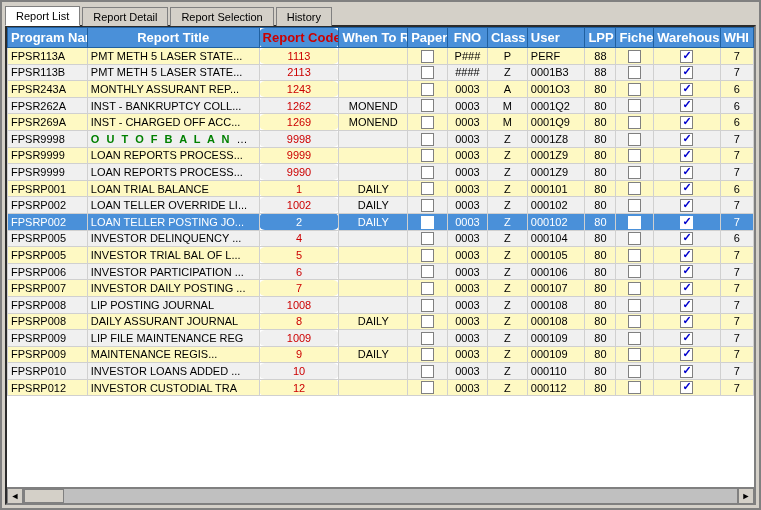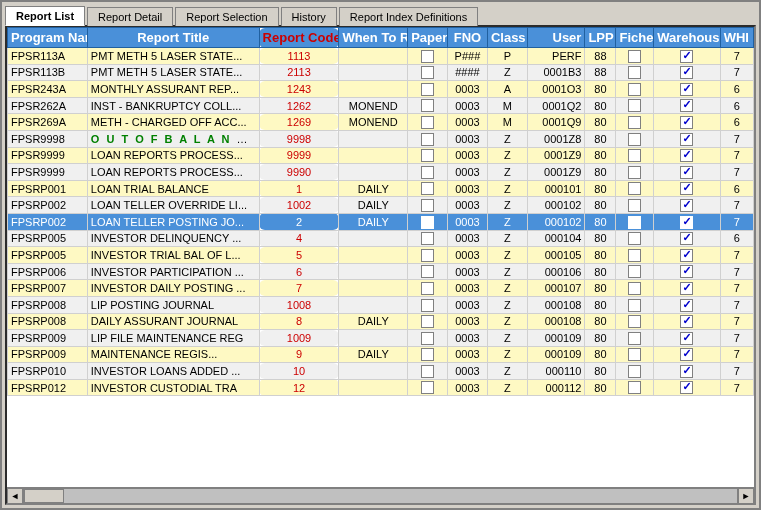--- a/index.html
+++ b/index.html
@@ -33,21 +33,21 @@
       border-bottom: none;
       cursor: pointer;
       font-size: 11px;
       color: #000;
       white-space: nowrap;
       position: relative;
       top: 1px;
     }
     .tab.active {
       background: #ffffff;
-      font-weight: bold;
+      font-weight: normal;
       border-bottom: 1px solid #ffffff;
       z-index: 2;
     }
     .tab:not(.active) {
       background: #d4d0c8;
     }
     .content-area {
       background: #ffffff;
       border: 2px inset #808080;
       flex: 1;
@@ -100,21 +100,21 @@
       overflow: hidden;
       text-overflow: ellipsis;
     }
     .col-program { width: 72px; }
     .col-title { width: 155px; }
     .col-code { width: 72px; color: #cc0000; text-align: center; border-radius: 6px; }
     .col-when { width: 62px; text-align: center; }
     .col-paper { width: 36px; text-align: center; }
     .col-fno { width: 36px; text-align: center; }
     .col-class { width: 36px; text-align: center; }
-    .col-user { width: 52px; text-align: right; margin-left: 44px; }
+    .col-user { width: 52px; text-align: left; margin-left: 44px; }
     .col-lpp { width: 28px; text-align: center; margin-left: 28px; }
     .col-fiche { width: 34px; text-align: center; }
     .col-warehouse { width: 60px; text-align: center; }
     .col-whi { width: 30px; text-align: center; }
 
     .code-red { color: #cc0000; }
     .checkbox-cell {
       display: inline-block;
       width: 13px;
       height: 13px;
@@ -180,21 +180,20 @@
   </style>
 </head>
 <body>
 
 <div class="window">
   <div class="tab-bar">
   <div class="tab active">Report List</div>
       <div class="tab">Report Detail</div>
       <div class="tab">Report Selection</div>
       <div class="tab">History</div>
-      <div class="tab">Report Index Definitions</div>
     </div>
   <div class="content-area">
     <div class="table-container">
       <table>
         <thead>
           <tr>
             <th class="col-program">Program Name</th>
             <th class="col-title">Report Title</th>
             <th class="col-code">Report Code</th>
             <th class="col-when">When To Run</th>
@@ -260,21 +259,21 @@
               <td class="col-fno">0003</td>
               <td class="col-class">M</td>
               <td class="col-user">0001Q2</td>
               <td class="col-lpp">80</td>
               <td class="col-fiche"><span class="checkbox-cell"></span></td>
               <td class="col-warehouse"><span class="checkbox-cell checkbox-checked"></span></td>
               <td class="col-whi">6</td>
             </tr>
             <tr>
               <td class="col-program">FPSR269A</td>
-              <td class="col-title">METH - CHARGED OFF ACC...</td>
+              <td class="col-title">INST - CHARGED OFF ACC...</td>
               <td class="col-code code-red">1269</td>
               <td class="col-when">MONEND</td>
               <td class="col-paper"><span class="checkbox-cell"></span></td>
               <td class="col-fno">0003</td>
               <td class="col-class">M</td>
               <td class="col-user">0001Q9</td>
               <td class="col-lpp">80</td>
               <td class="col-fiche"><span class="checkbox-cell"></span></td>
               <td class="col-warehouse"><span class="checkbox-cell checkbox-checked"></span></td>
               <td class="col-whi">6</td>

